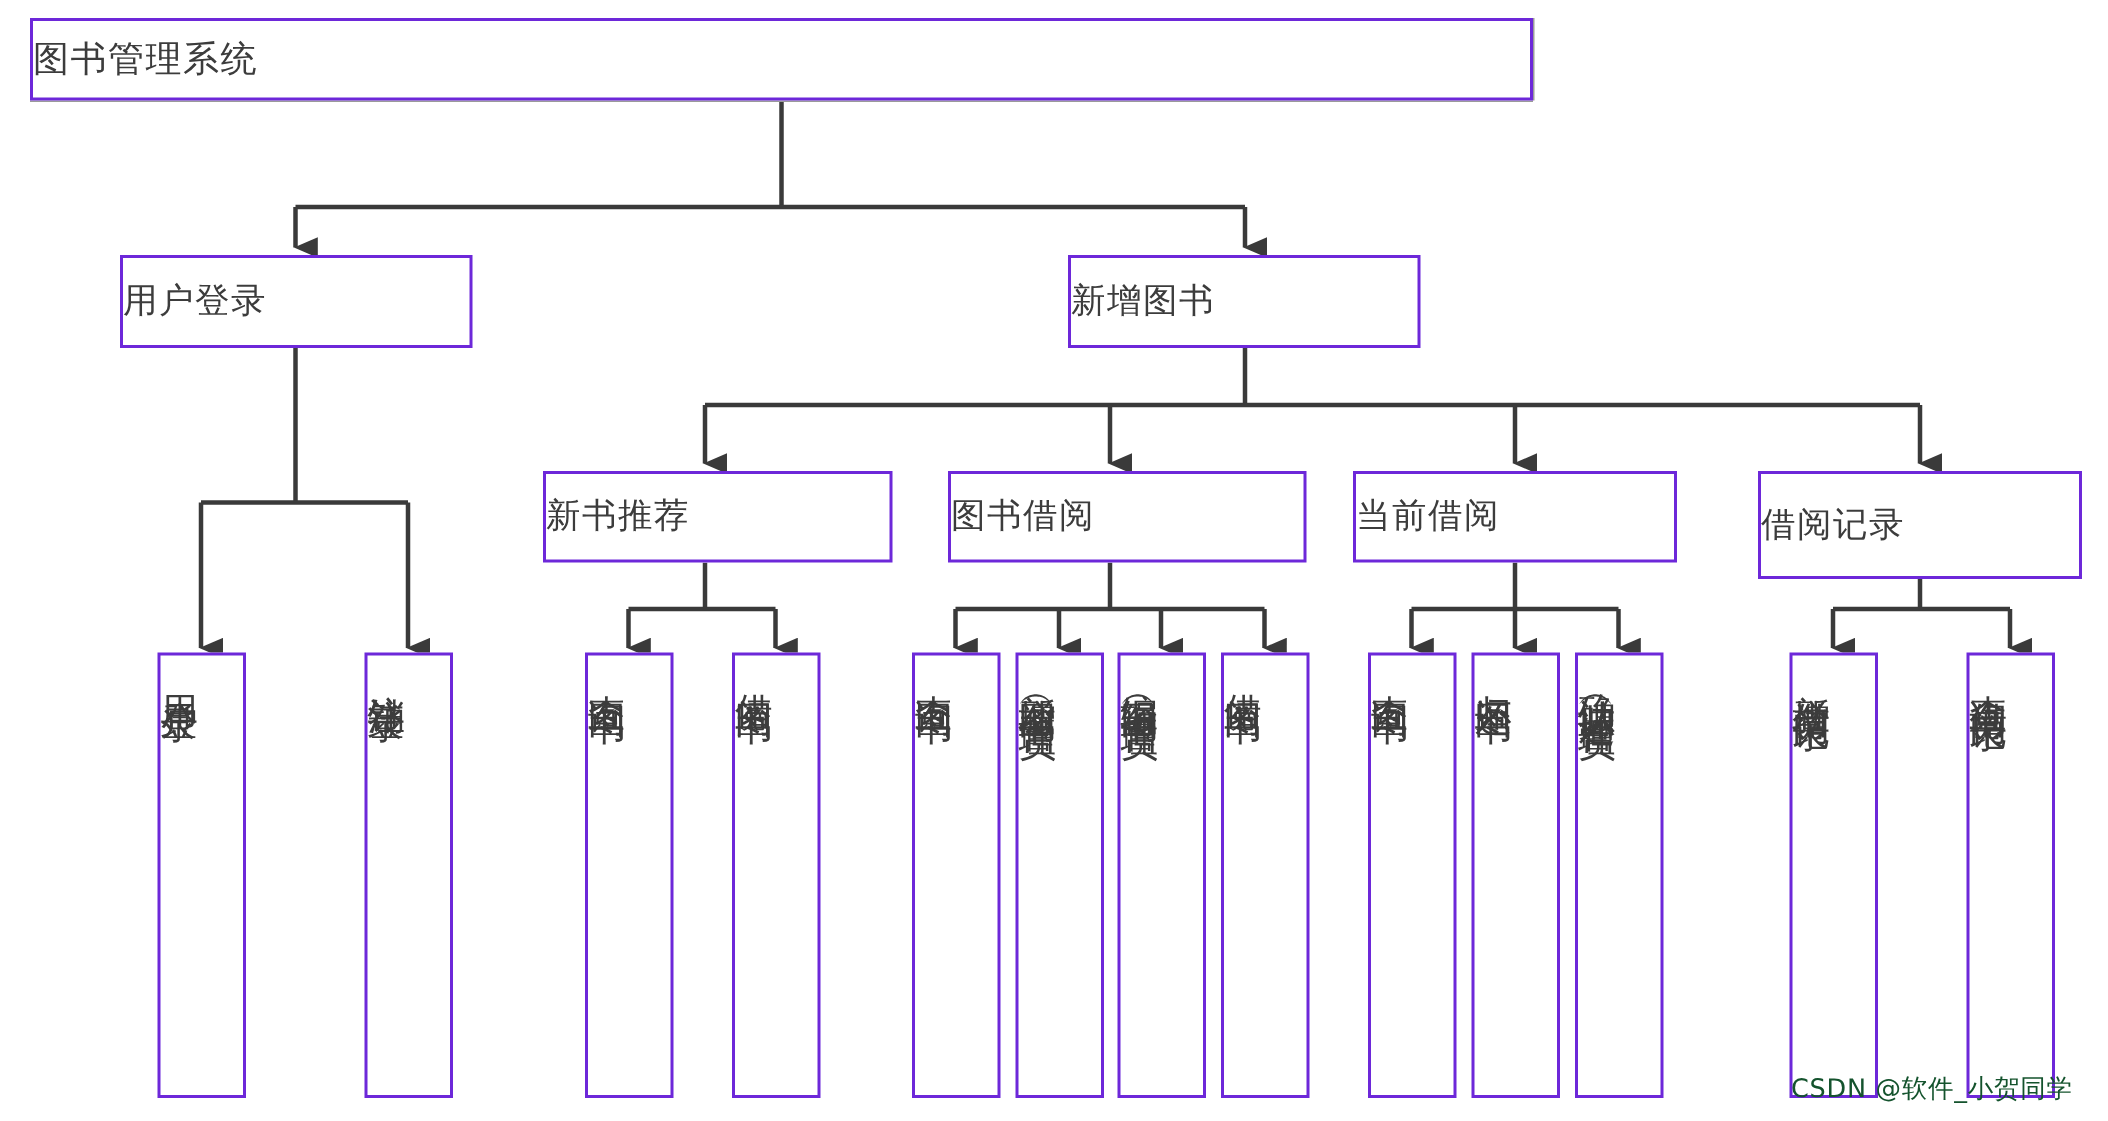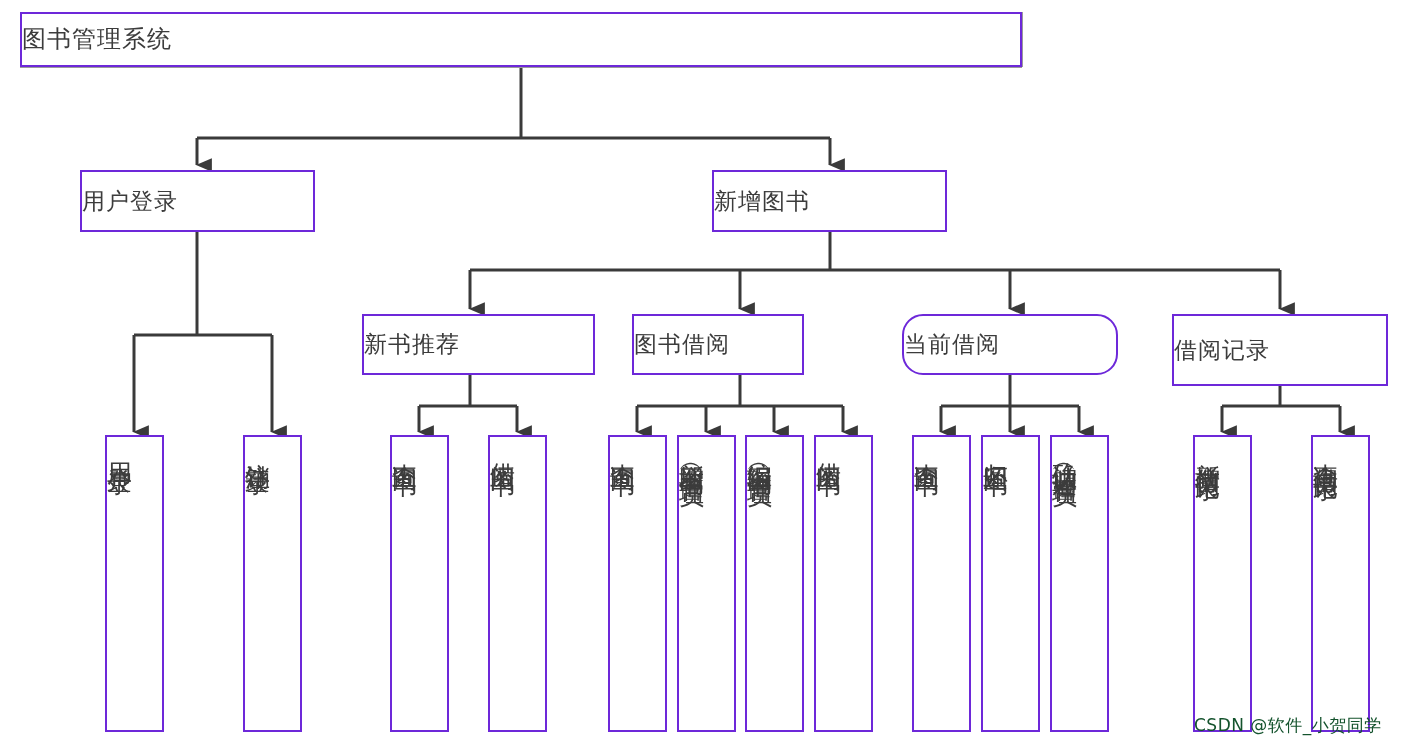--- a/index.html
+++ b/index.html
@@ -142,24 +142,24 @@
   <div class="node horiz" style="left:80px; top:170px; width:235px; height:62px;">
     <span class="label">用户登录</span>
   </div>
   <div class="node horiz" style="left:712px; top:170px; width:235px; height:62px;">
     <span class="label">新增图书</span>
   </div>
 
   <div class="node horiz" style="left:362px; top:314px; width:233px; height:61px;">
     <span class="label">新书推荐</span>
   </div>
-  <div class="node horiz" style="left:632px; top:314px; width:172px; height:61px;">
+  <div class="node horiz" style="left:632px; top:314px; width:239px; height:61px;">
     <span class="label">图书借阅</span>
   </div>
-  <div class="node horiz" style="left:902px; top:314px; width:216px; height:61px;border-radius:21px;">
+  <div class="node horiz" style="left:902px; top:314px; width:216px; height:61px;">
     <span class="label">当前借阅</span>
   </div>
   <div class="node horiz" style="left:1172px; top:314px; width:216px; height:72px;">
     <span class="label">借阅记录</span>
   </div>
 
   <div class="node vert" style="left:105px; top:435px; width:59px; height:297px;">
     <span class="label">用户登录</span>
   </div>
   <div class="node vert" style="left:243px; top:435px; width:59px; height:297px;">

